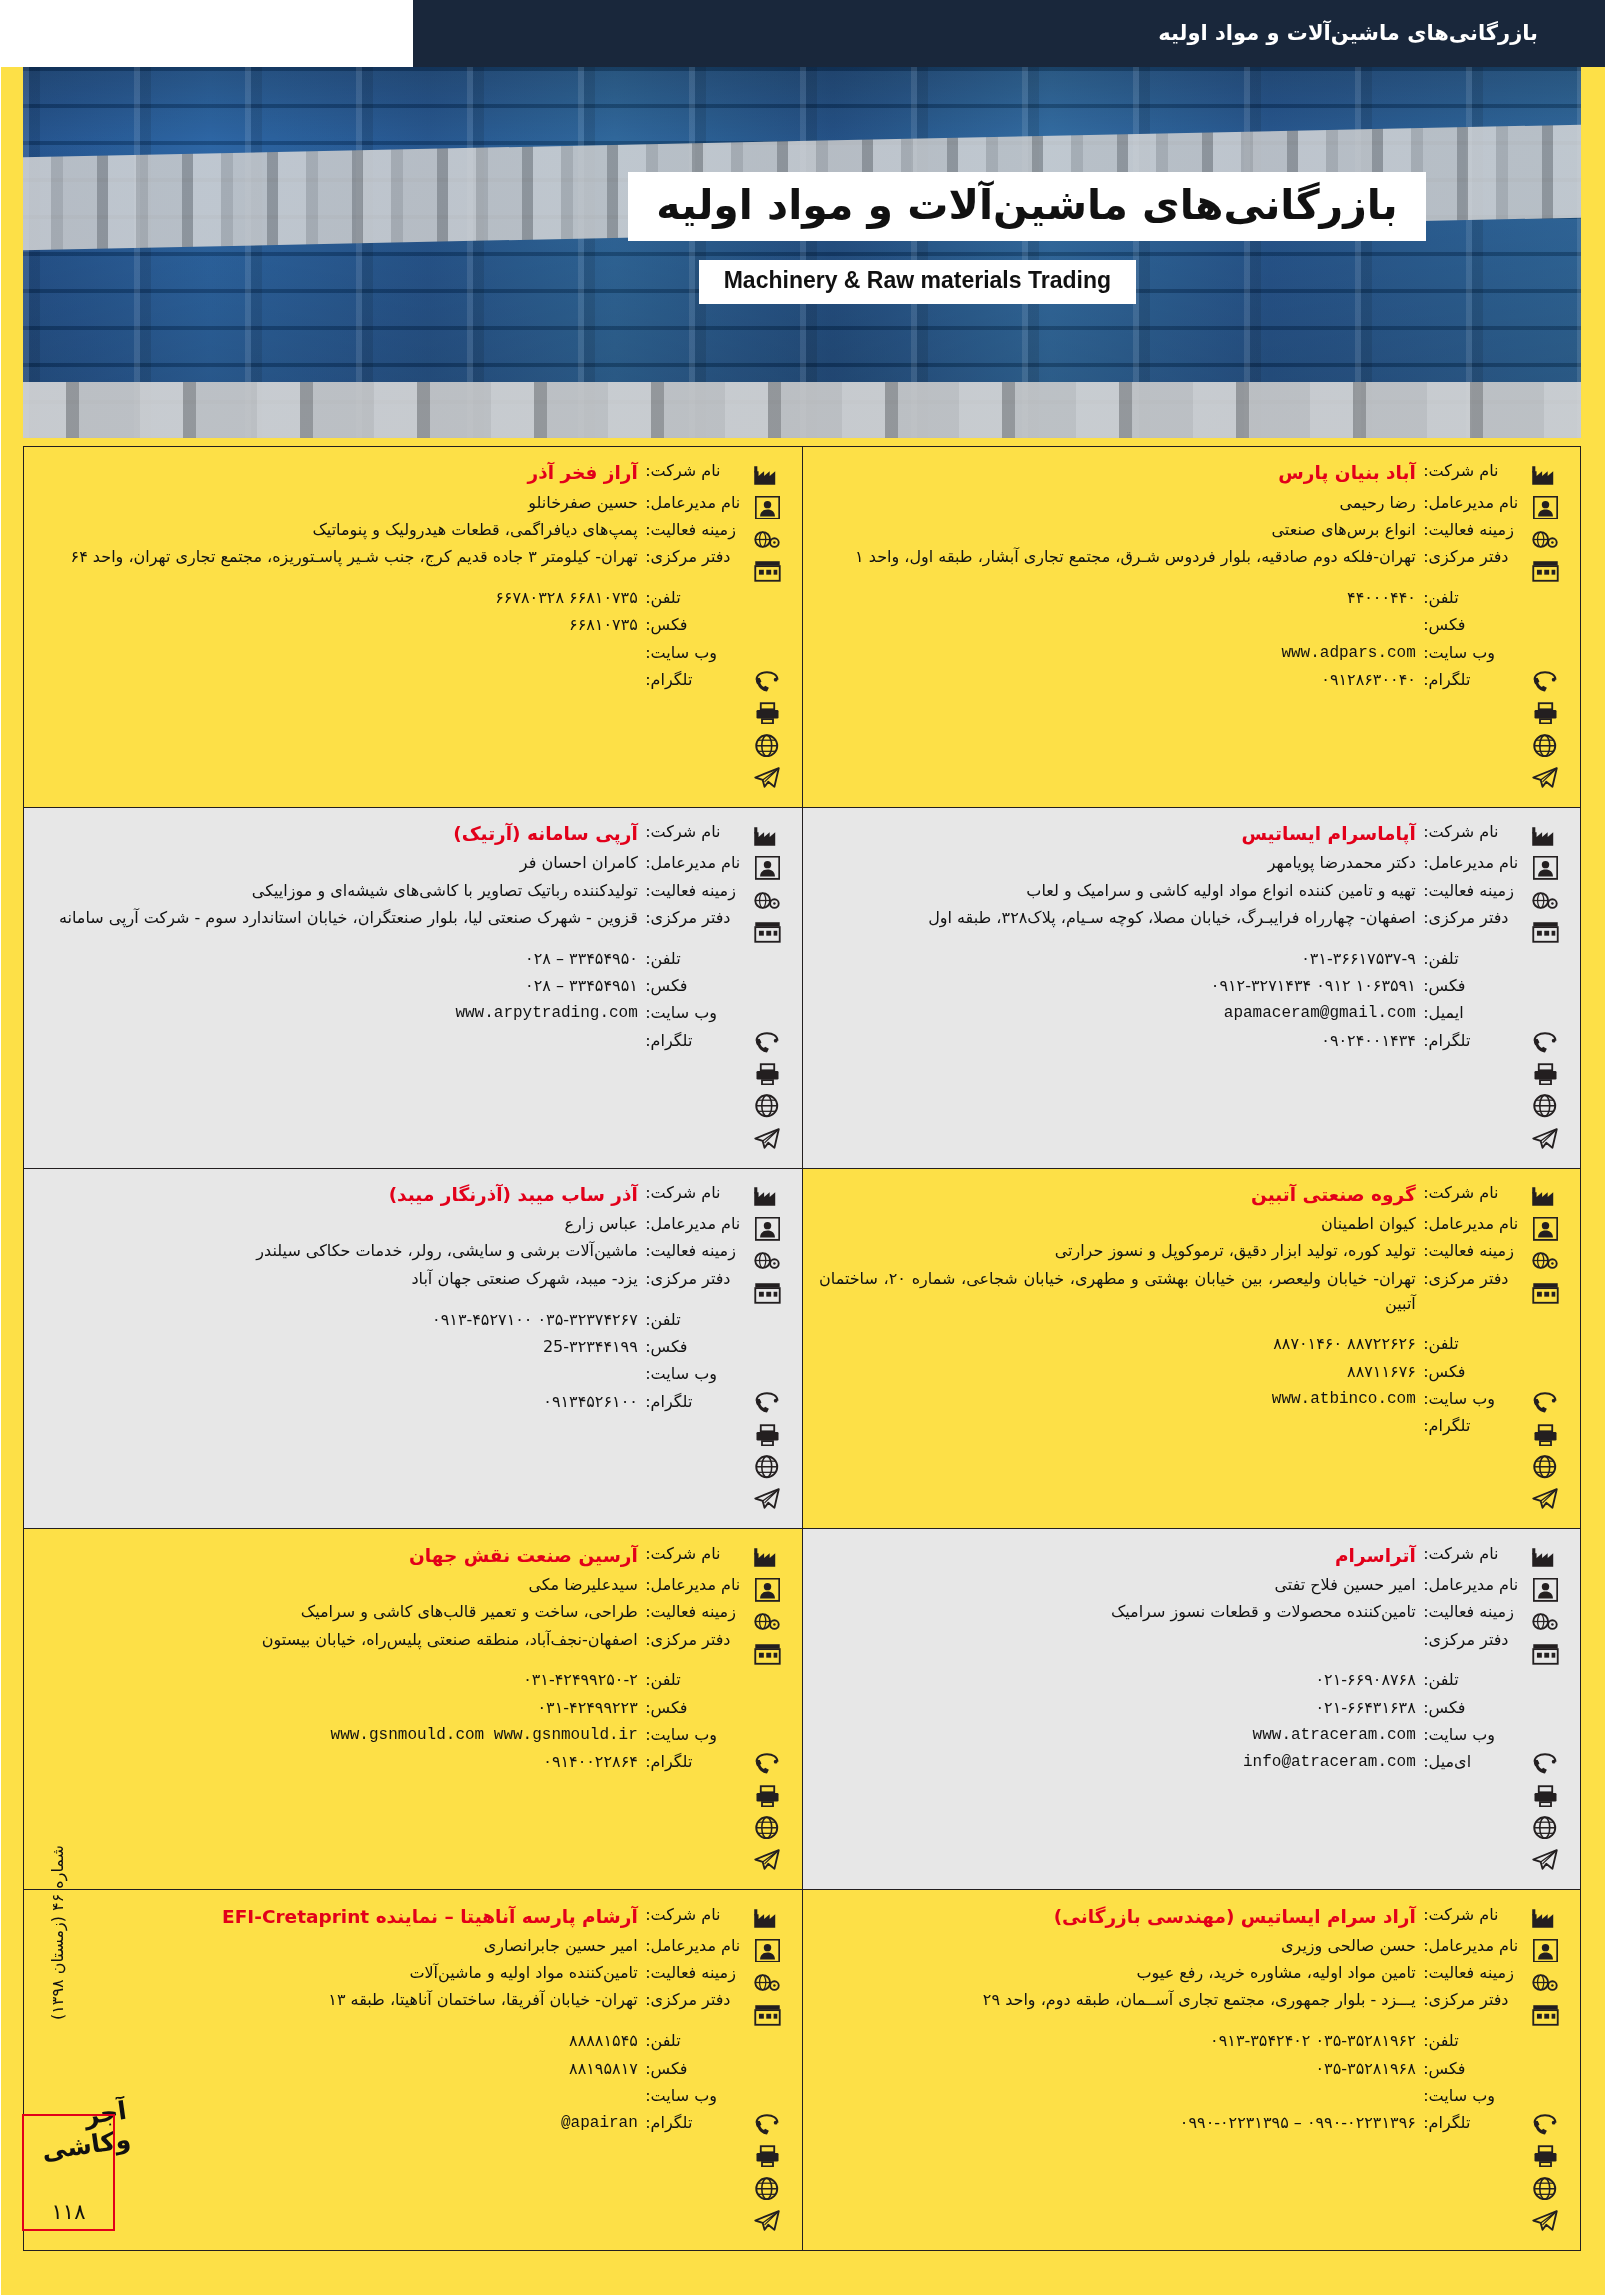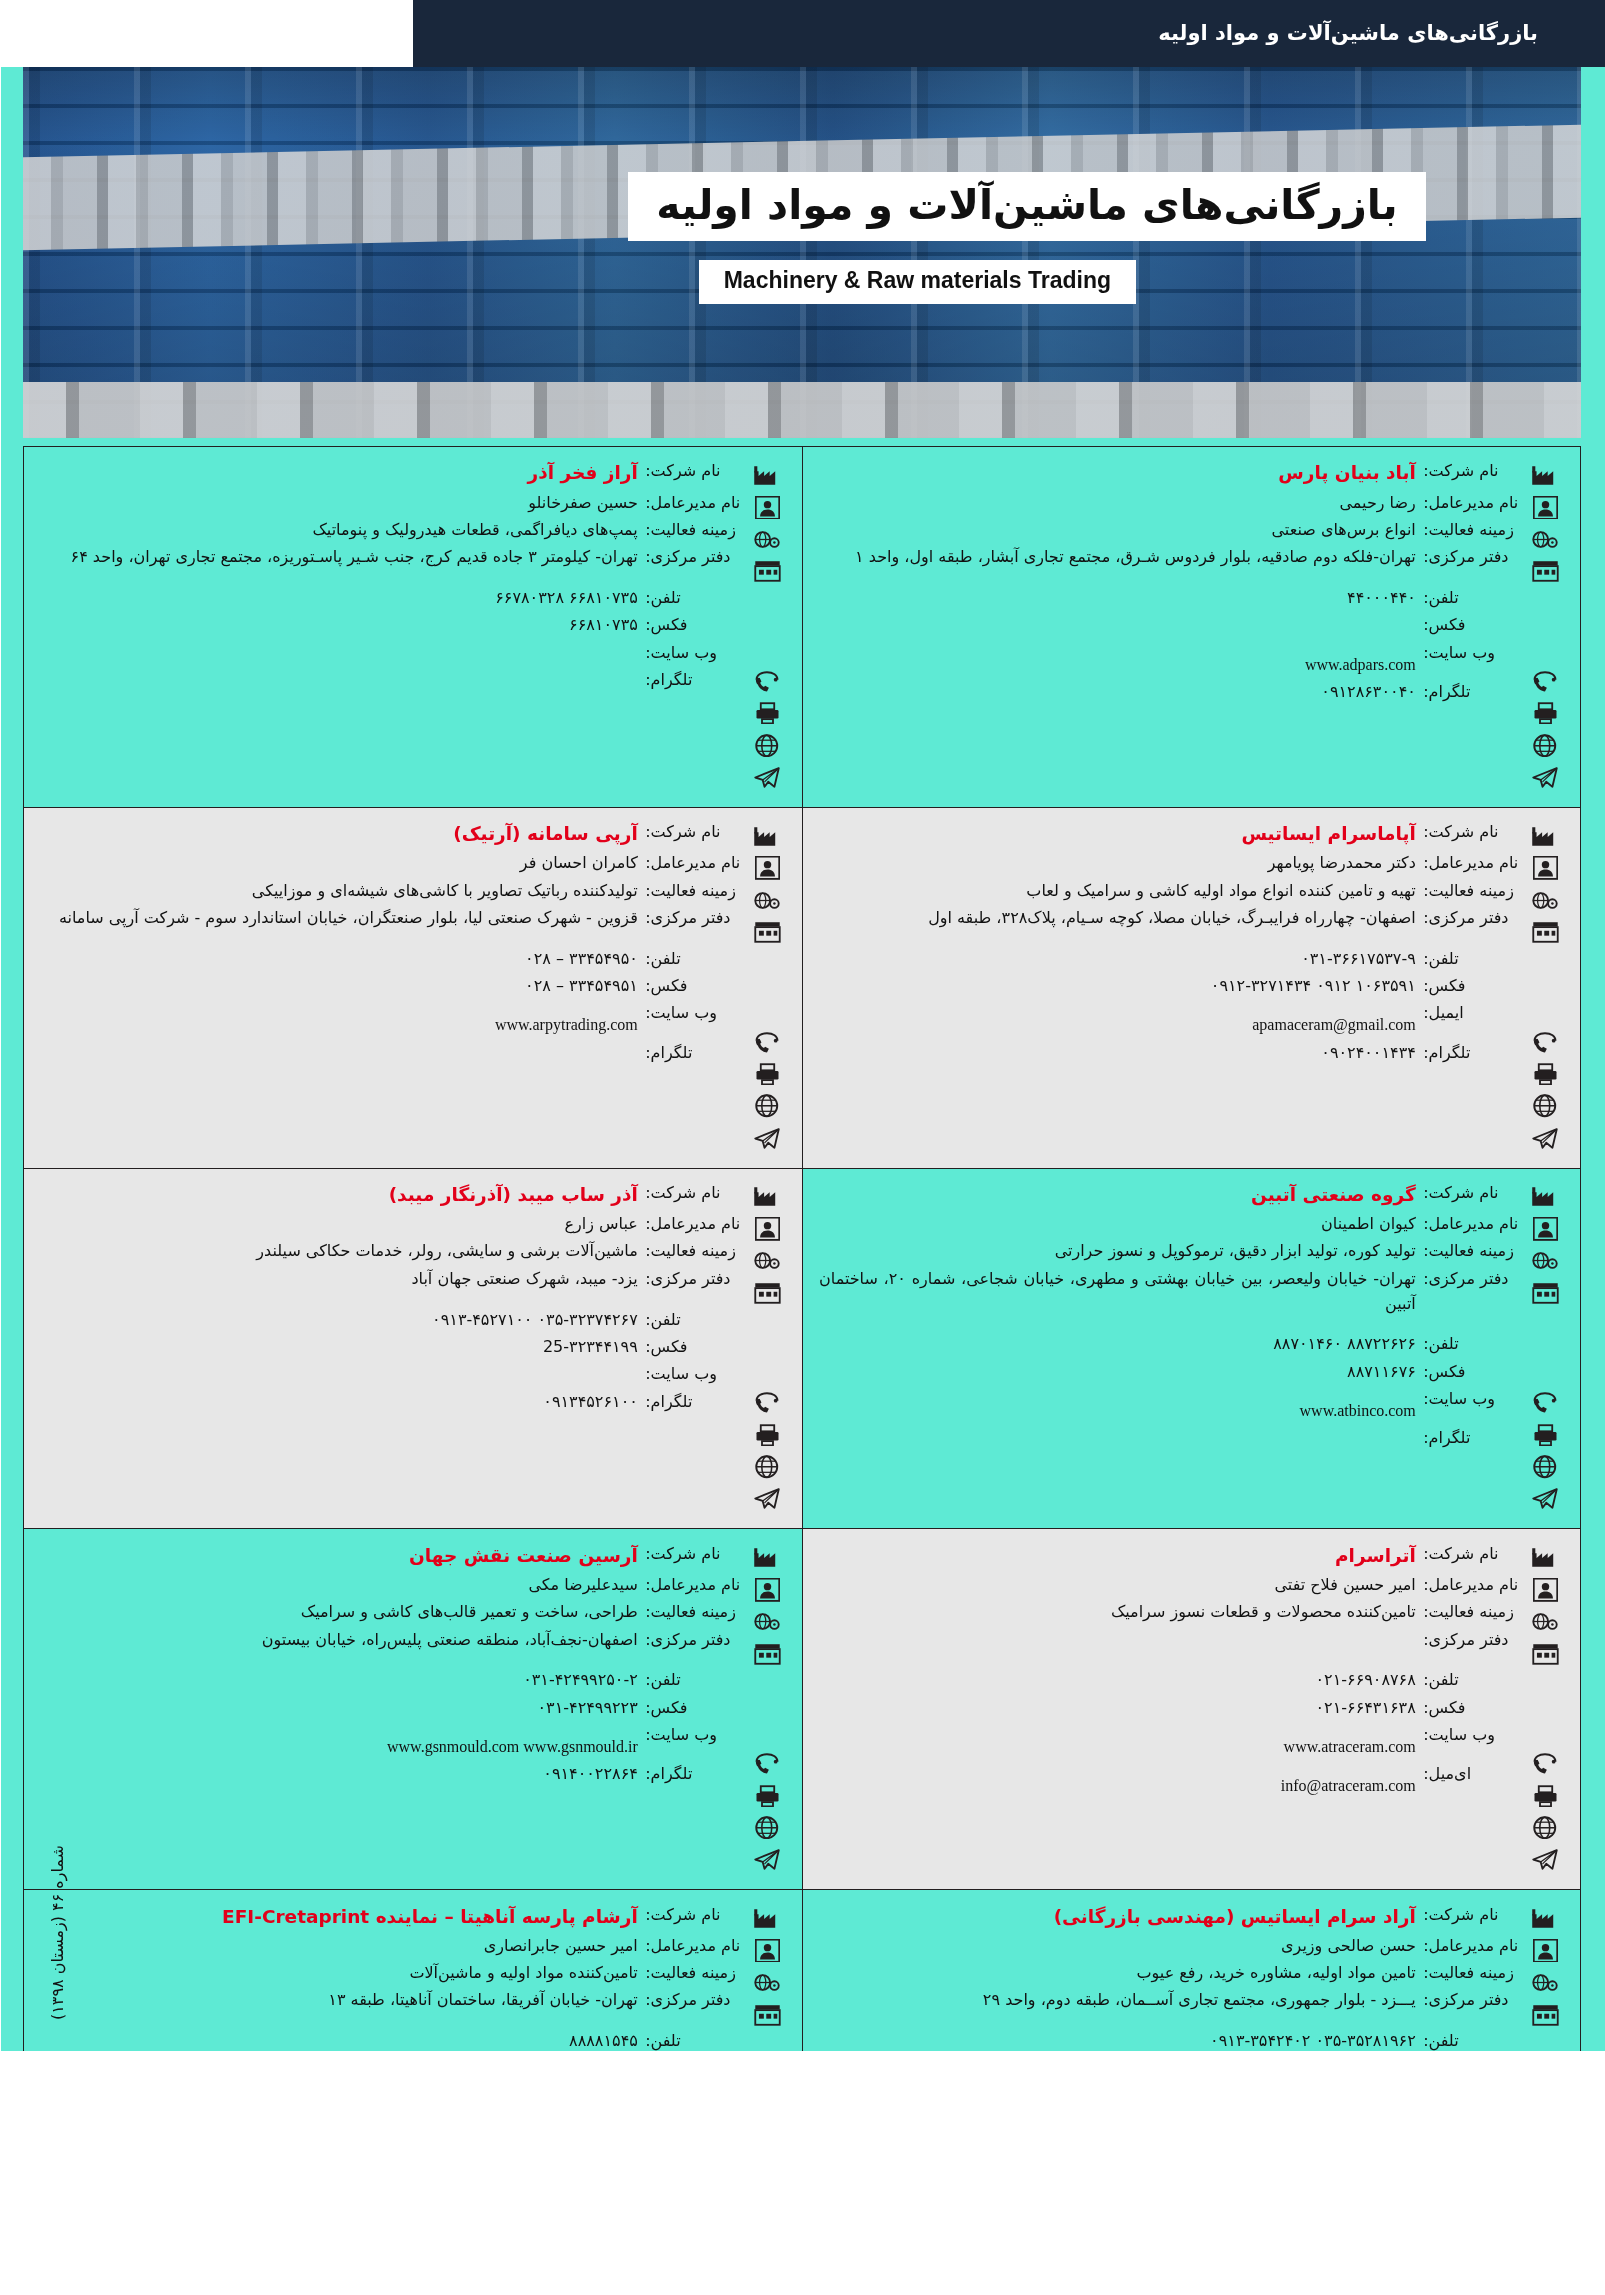--- a/index.html
+++ b/index.html
@@ -3,21 +3,21 @@
 <meta charset="utf-8">
 <style>
   * { box-sizing: border-box; }
   html, body { margin:0; padding:0; }
   body {
     width: 1606px;
     background:#ffffff;
     font-family: "DejaVu Sans", "Liberation Sans", sans-serif;
     direction: rtl;
   }
-  .page { position:relative; width:1606px; height:2051px; overflow:hidden; background:#5eead4; }
+  .page { position:relative; width:1606px; height:2295px; overflow:hidden; background:#fde047; }
 
   
   .topbar { position:absolute; top:0; right:0; width:1606px; height:67px; background:#ffffff; }
   .topbar .dark {
     position:absolute; top:0; right:0; width:1193px; height:67px;
     background:#19273b;
   }
   .topbar .dark span {
     position:absolute; right:68px; top:21px;
     color:#ffffff; font-size:21px; font-weight:bold; letter-spacing:0px;
@@ -106,21 +106,21 @@
   .fields { flex:1 1 auto; padding-right:6.2px; }
   .row { display:flex; flex-direction:row; align-items:flex-start; margin-bottom:2.5px; }
   .label {
     flex:0 0 104px; text-align:left; padding-left:7.4px;
     font-size:16px; color:#111; white-space:nowrap; line-height:1.55;
   }
   .value {
     flex:1 1 auto; font-size:16px; color:#111; line-height:1.55; text-align:justify;
   }
   .value.company { color:#e2001a; font-weight:bold; font-size:18.5px; }
-  .value.ltr { direction:ltr; text-align:right; font-family:Liberation Serif, serif;margin-top:12px; }
+  .value.ltr { direction:ltr; text-align:right; font-family:Liberation Mono, monospace; }
   .value.num { direction:ltr; text-align:right; }
   .spacer-row { height:13.6px; }
   .vertical-text {
     position:absolute; top:1845px; left:48px;
     writing-mode:vertical-rl; text-orientation:mixed;
     transform: rotate(180deg);
     font-size:16px; color:#111; white-space:nowrap;
   }
   .logo-box {
     position:absolute; left:22px; top:2114px;

